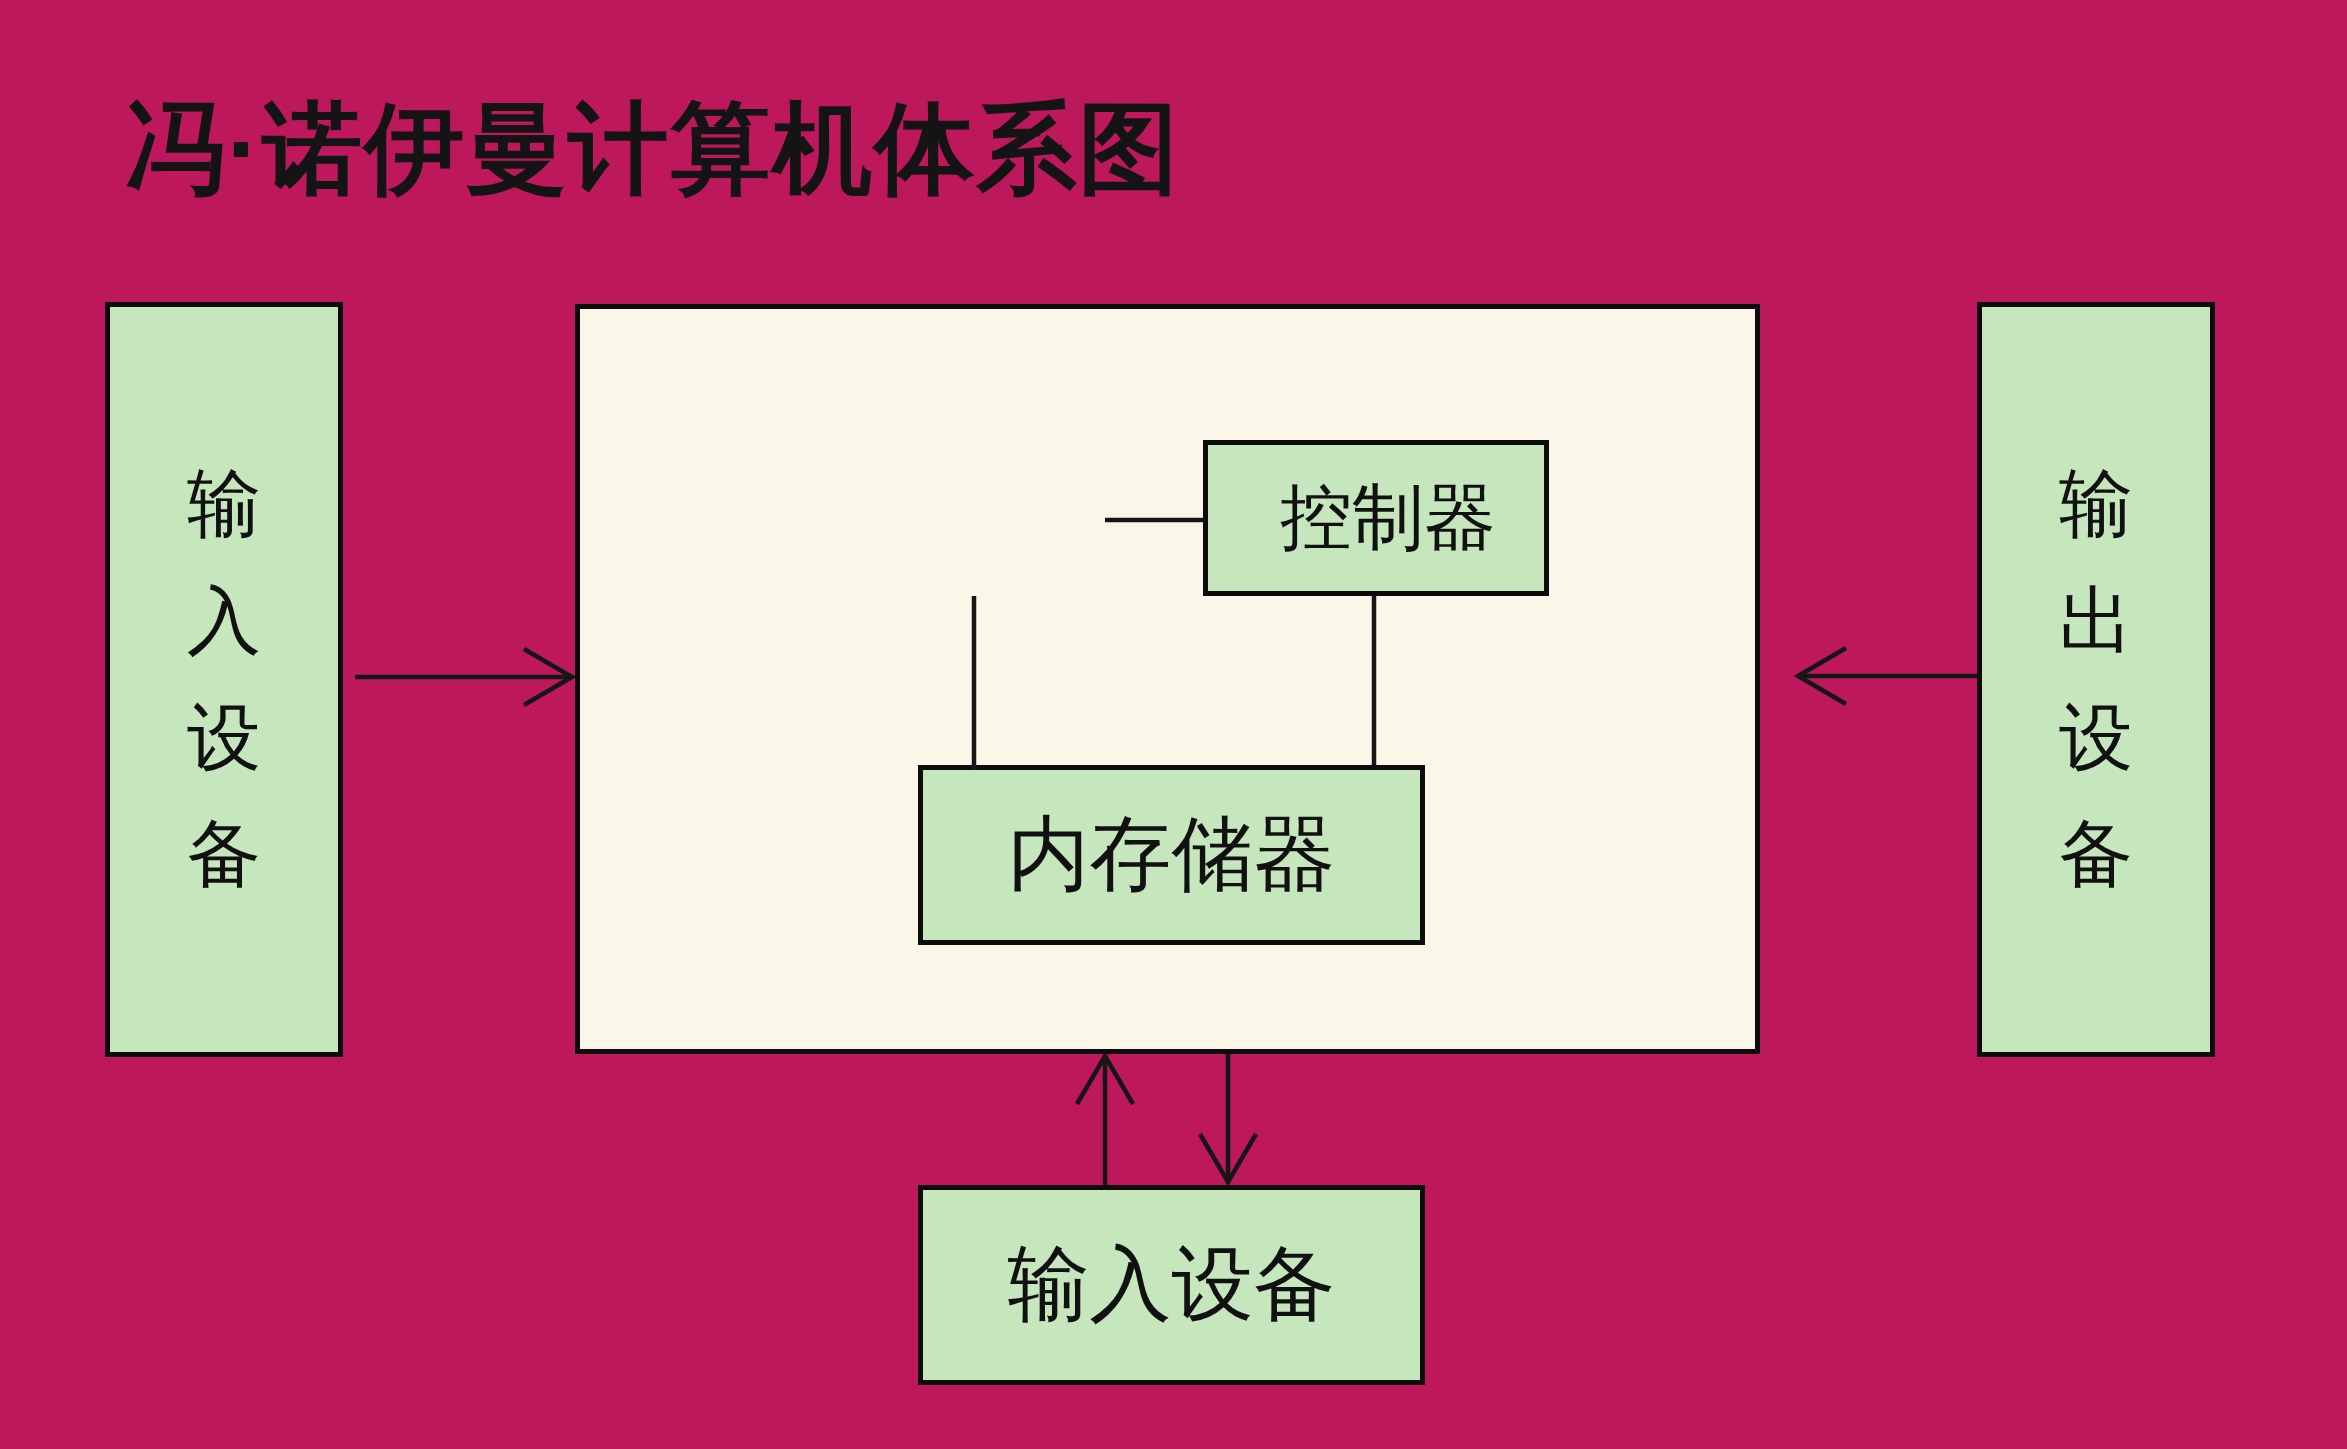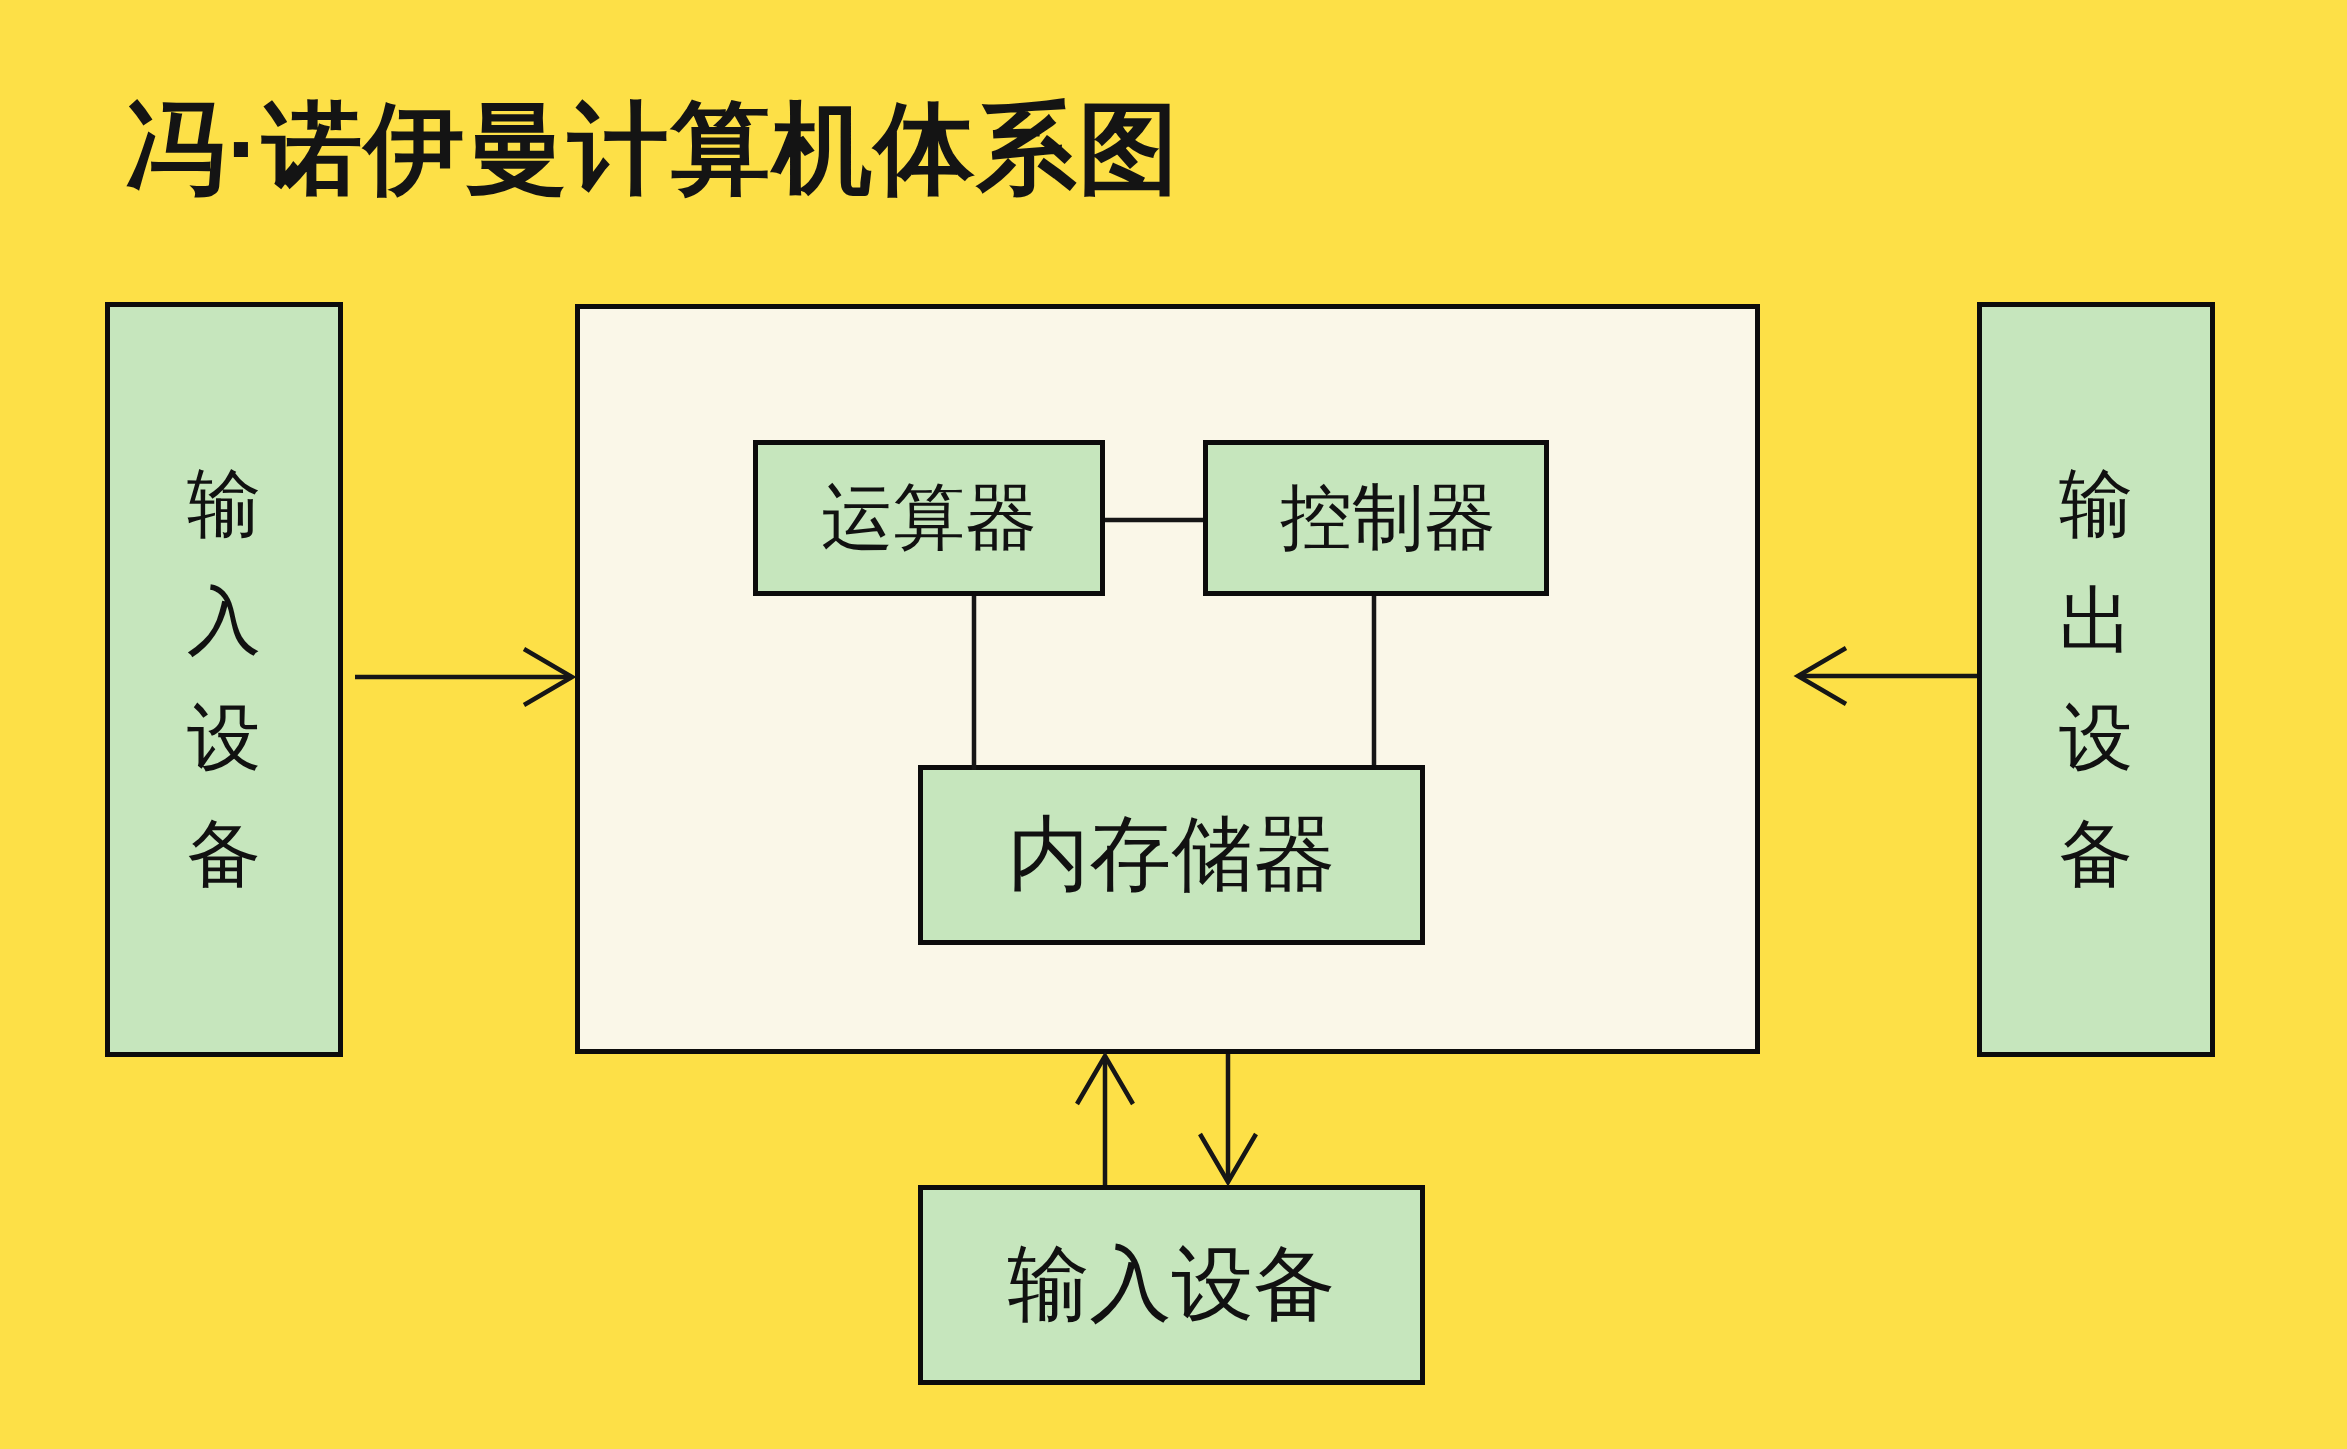--- a/index.html
+++ b/index.html
@@ -1,17 +1,17 @@
 <!DOCTYPE html>
 <html><head>
 <meta charset="utf-8">
 <style>
   html,body{margin:0;padding:0;background:#ffffff;}
   body{font-family:"Liberation Sans","DejaVu Sans",sans-serif;color:#141414;}
-  .stage{position:relative;width:2347px;height:1449px;background:#fde047;overflow:hidden;}
+  .stage{position:relative;width:2347px;height:1449px;background:#be185d;overflow:hidden;}
 
   .title{
     position:absolute;left:125px;top:83px;
     font-size:100px;font-weight:600;letter-spacing:2px;
     color:#141414;white-space:nowrap;
   }
 
   .node{
     position:absolute;box-sizing:border-box;
     border:5px solid #0c0c0c;background:#c6e6bd;
@@ -54,23 +54,20 @@
 
   <div class="host box-host"></div>
 
   <div class="node box-input">
     <span class="vlabel">输入设备</span>
   </div>
   <div class="node box-output">
     <span class="vlabel">输出设备</span>
   </div>
 
-  <div class="node box-alu">
-    <span class="hlabel">运算器</span>
-  </div>
   <div class="node box-ctrl">
     <span class="hlabel">控制器</span>
   </div>
   <div class="node box-mem">
     <span class="hlabel-lg">内存储器</span>
   </div>
 
   <div class="node box-ext">
     <span class="hlabel-lg">输入设备</span>
   </div>

